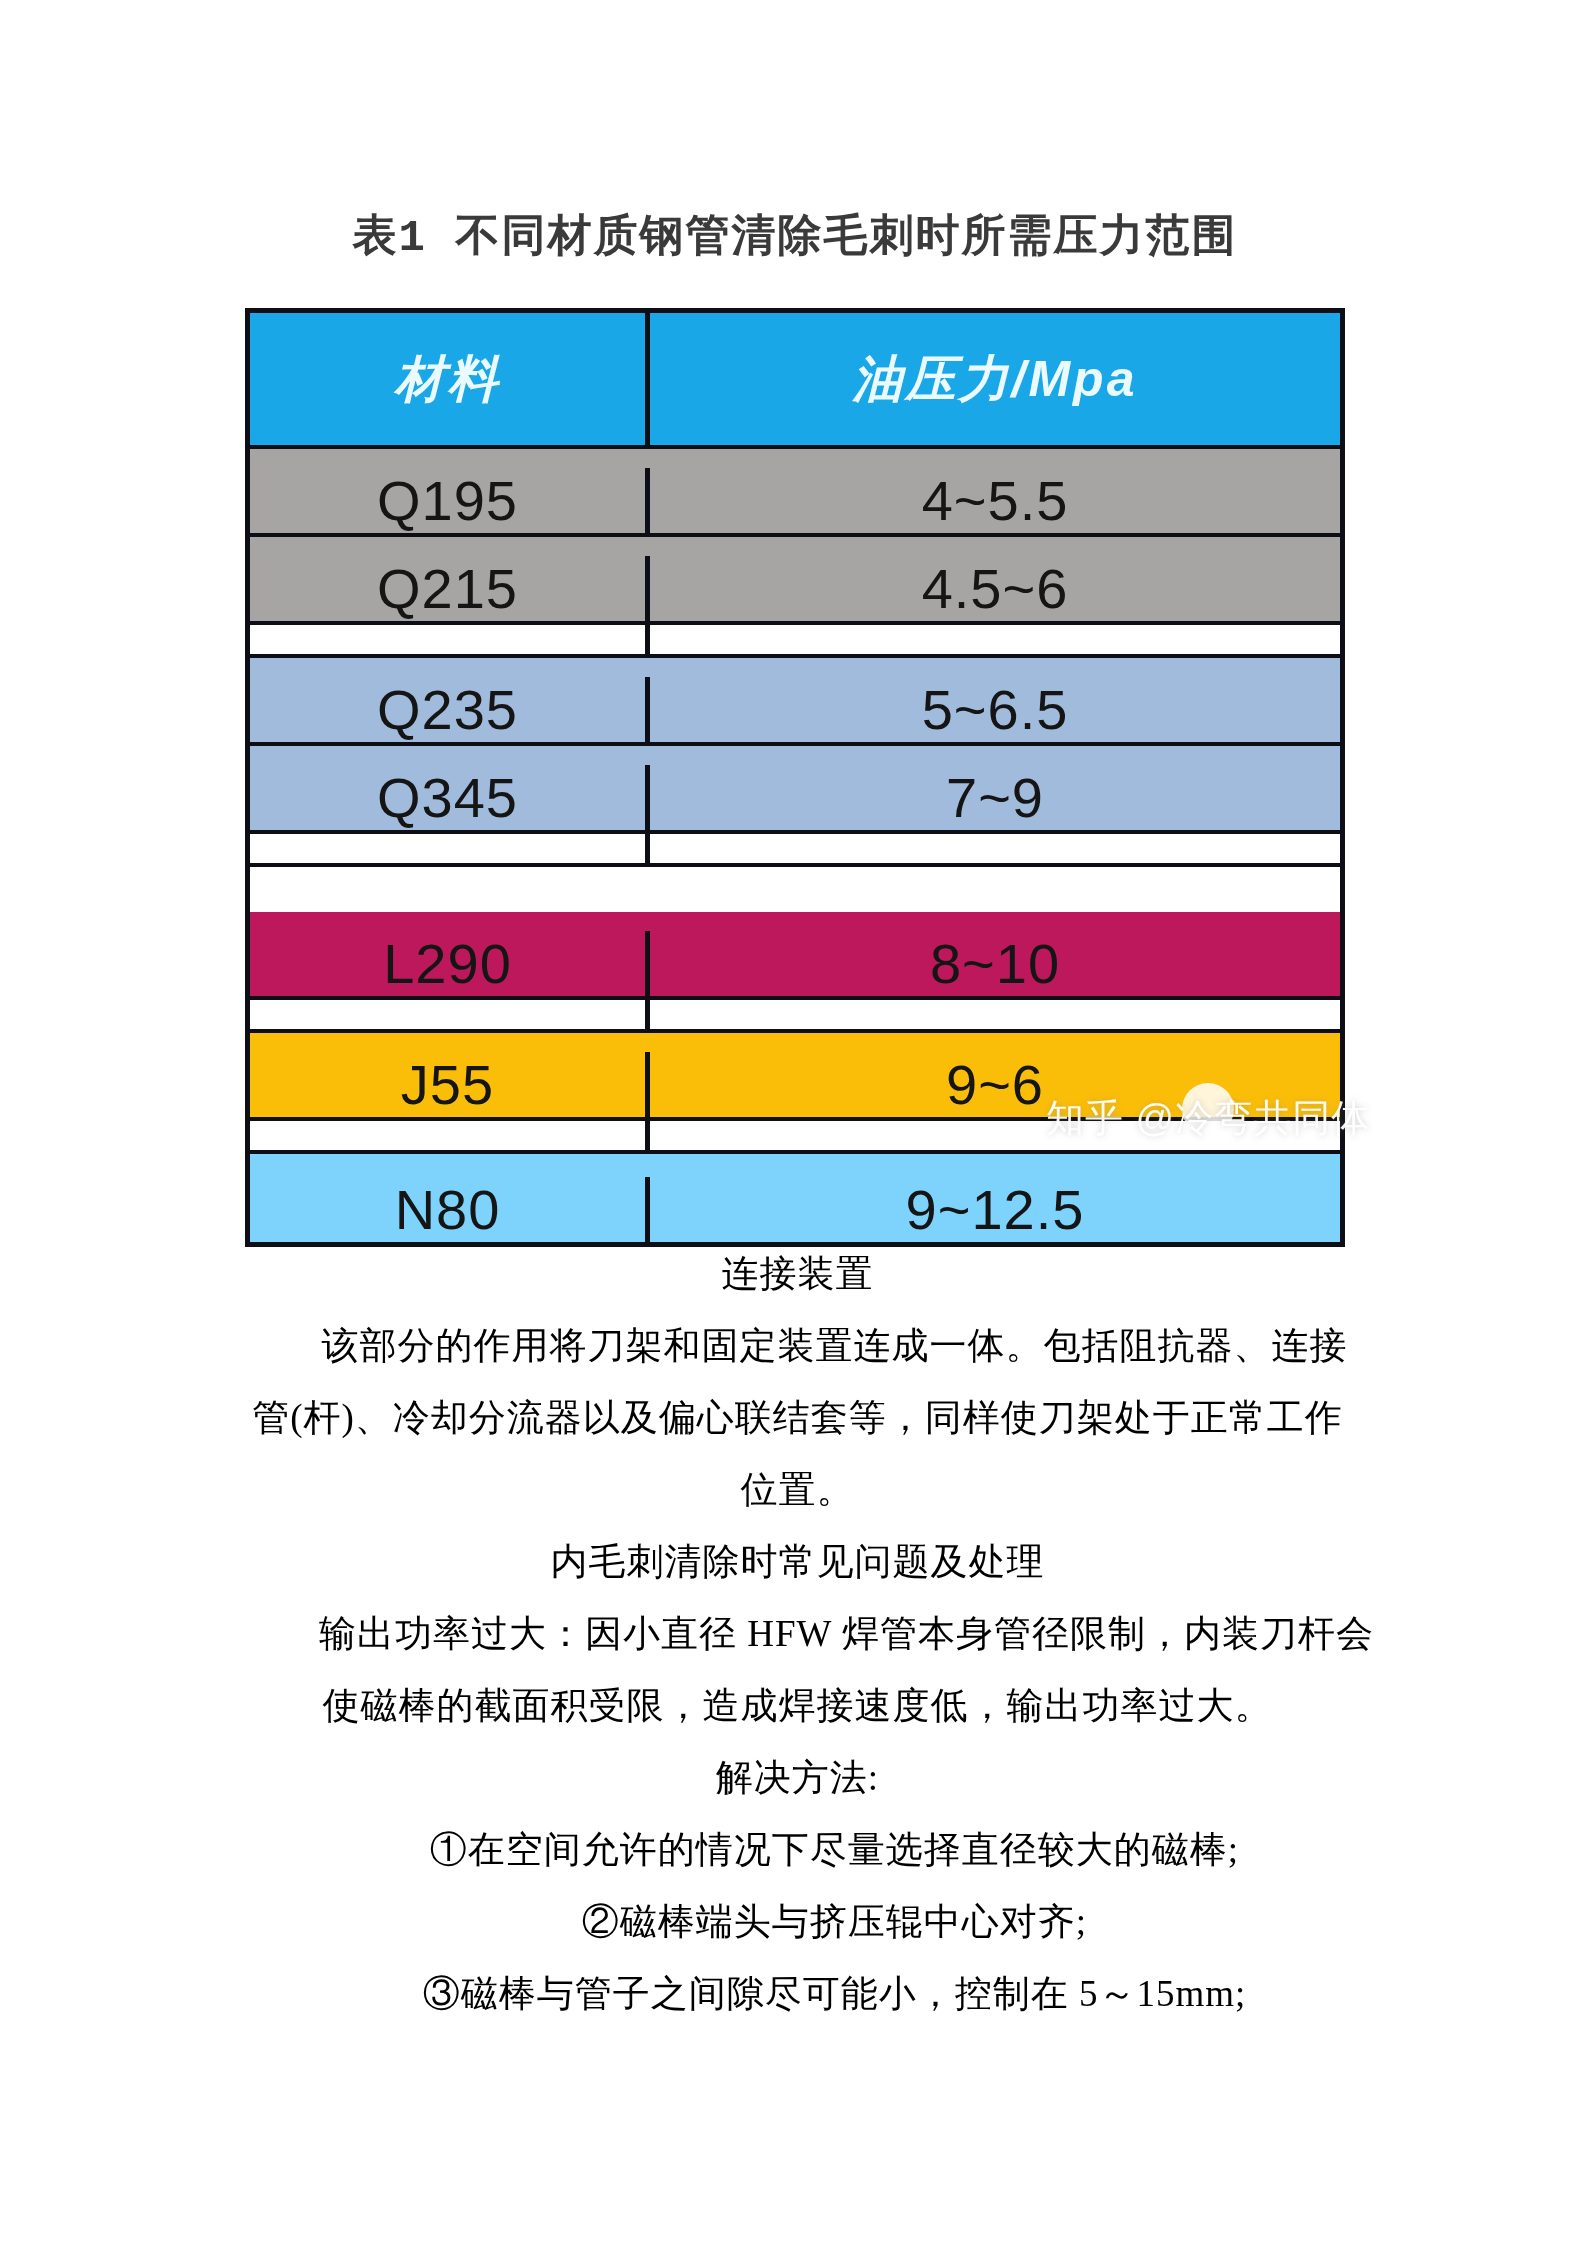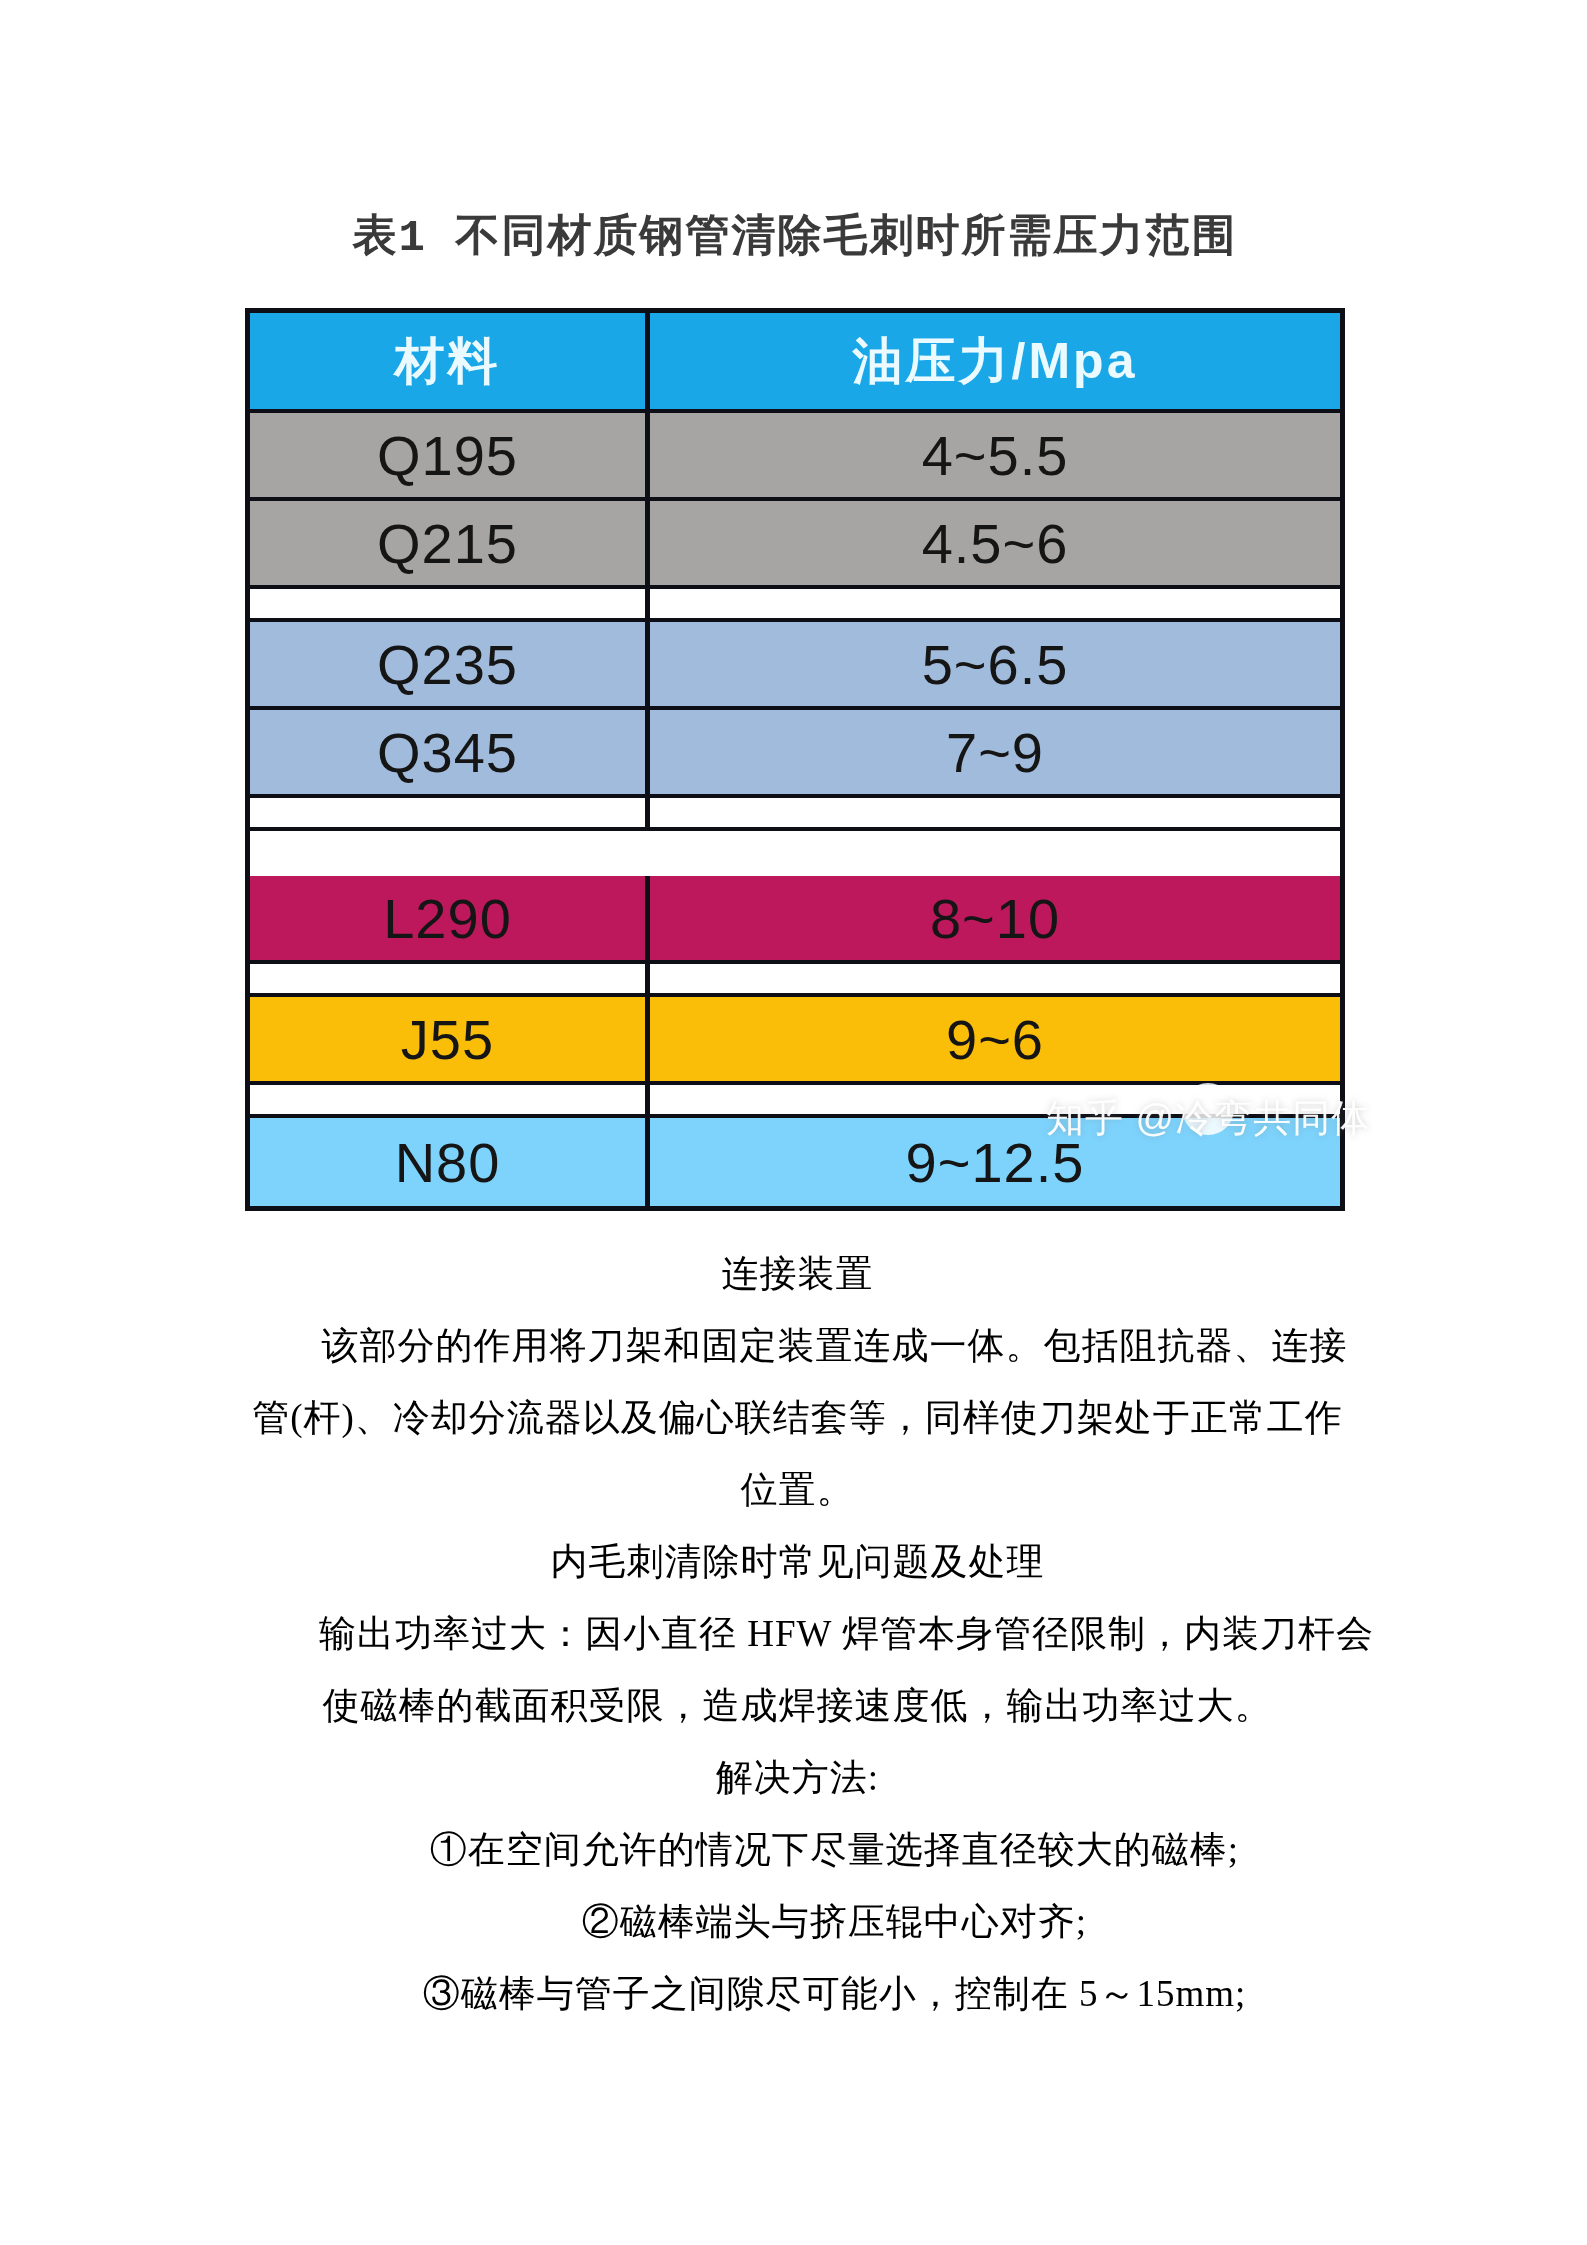--- a/index.html
+++ b/index.html
@@ -16,22 +16,22 @@
   
   .tbl{
     position:absolute;left:245px;top:308px;width:1100px;
     border:5px solid #0e0e16;background:#ffffff;box-sizing:border-box;
   }
   .trow{display:flex;border-bottom:4px solid #0e0e16;box-sizing:border-box;}
   .trow:last-child{border-bottom:none;}
   .cell{display:flex;align-items:center;justify-content:center;box-sizing:border-box;}
   .c1{width:400px;border-right:5px solid #0e0e16;}
   .c2{flex:1;}
-  .trow.head{height:100px;}
-  .trow.data{height:88px;}
+  .trow.head{height:136px;font-style:italic;}
+  .trow.data{height:88px;align-items:flex-end;}
   .trow.sep{height:33px;background:#ffffff;}
   .head .cell{
     font-size:50px;font-weight:600;color:#eafaff;letter-spacing:3px;
   }
   .data .cell{
     font-size:56px;font-weight:400;color:#151515;letter-spacing:1px;
     font-family:"Liberation Sans", sans-serif;
   }
   
   .wm{position:absolute;left:1046px;top:1089px;width:300px;height:56px;}

